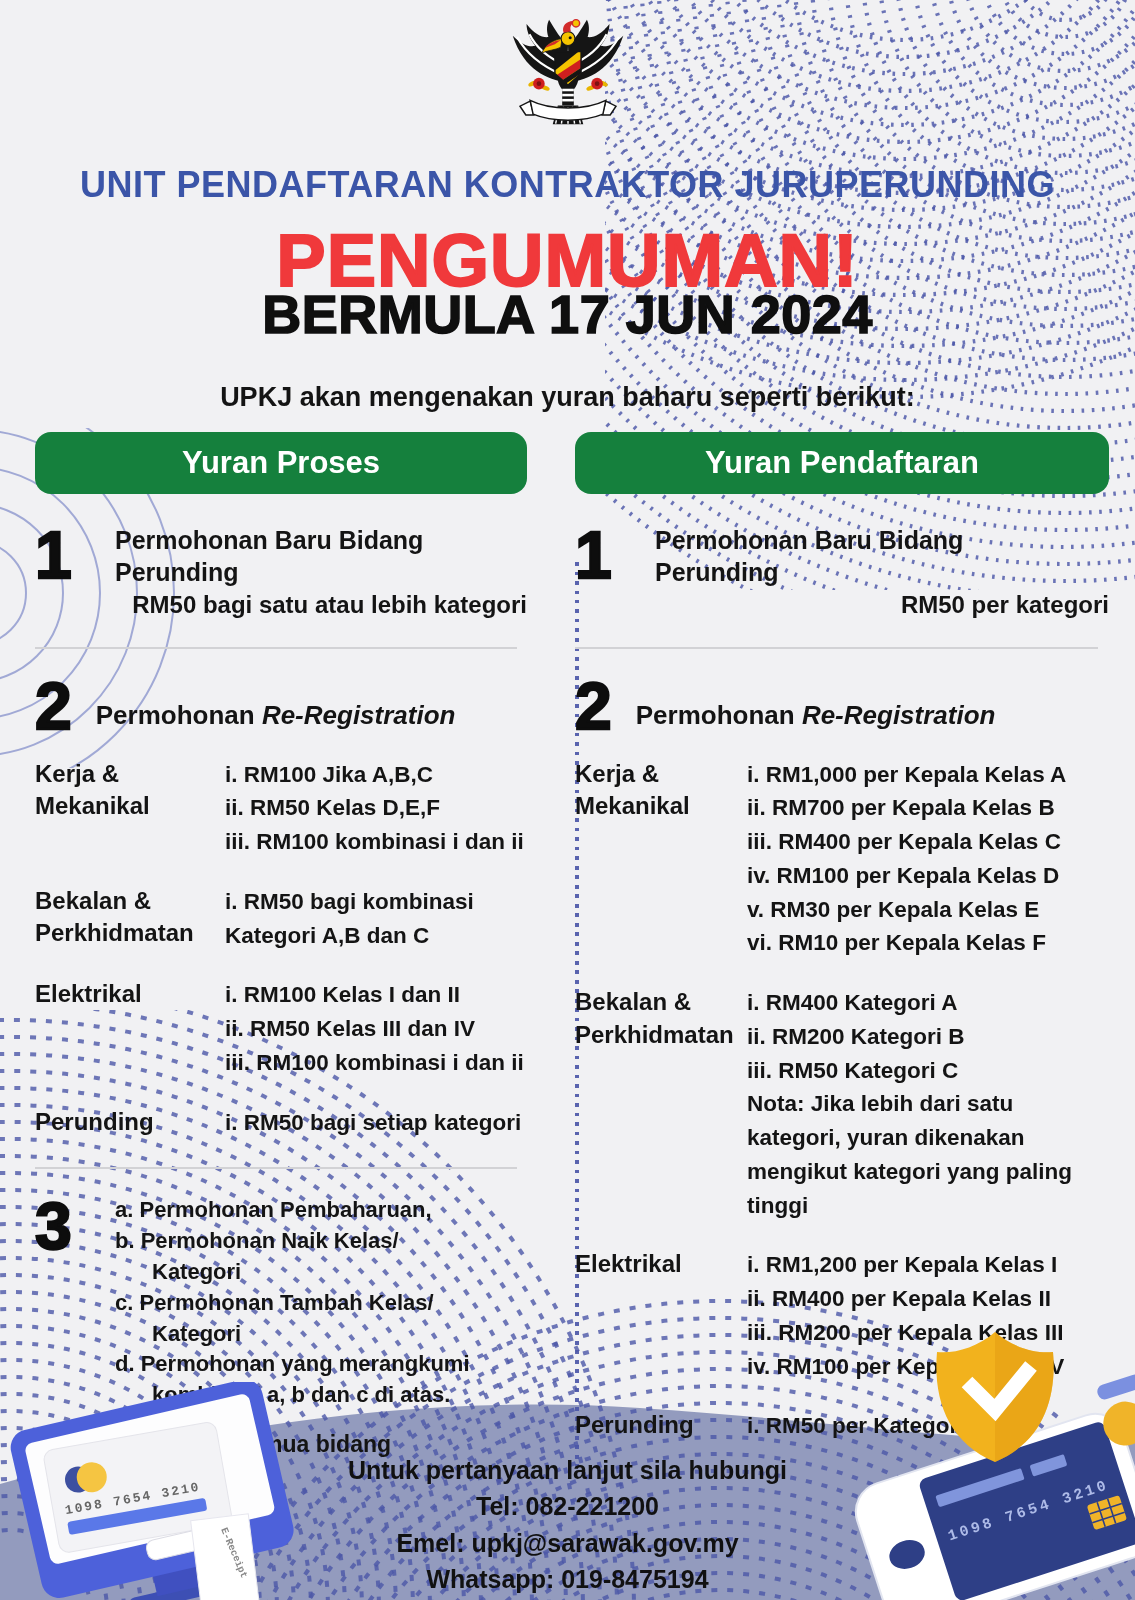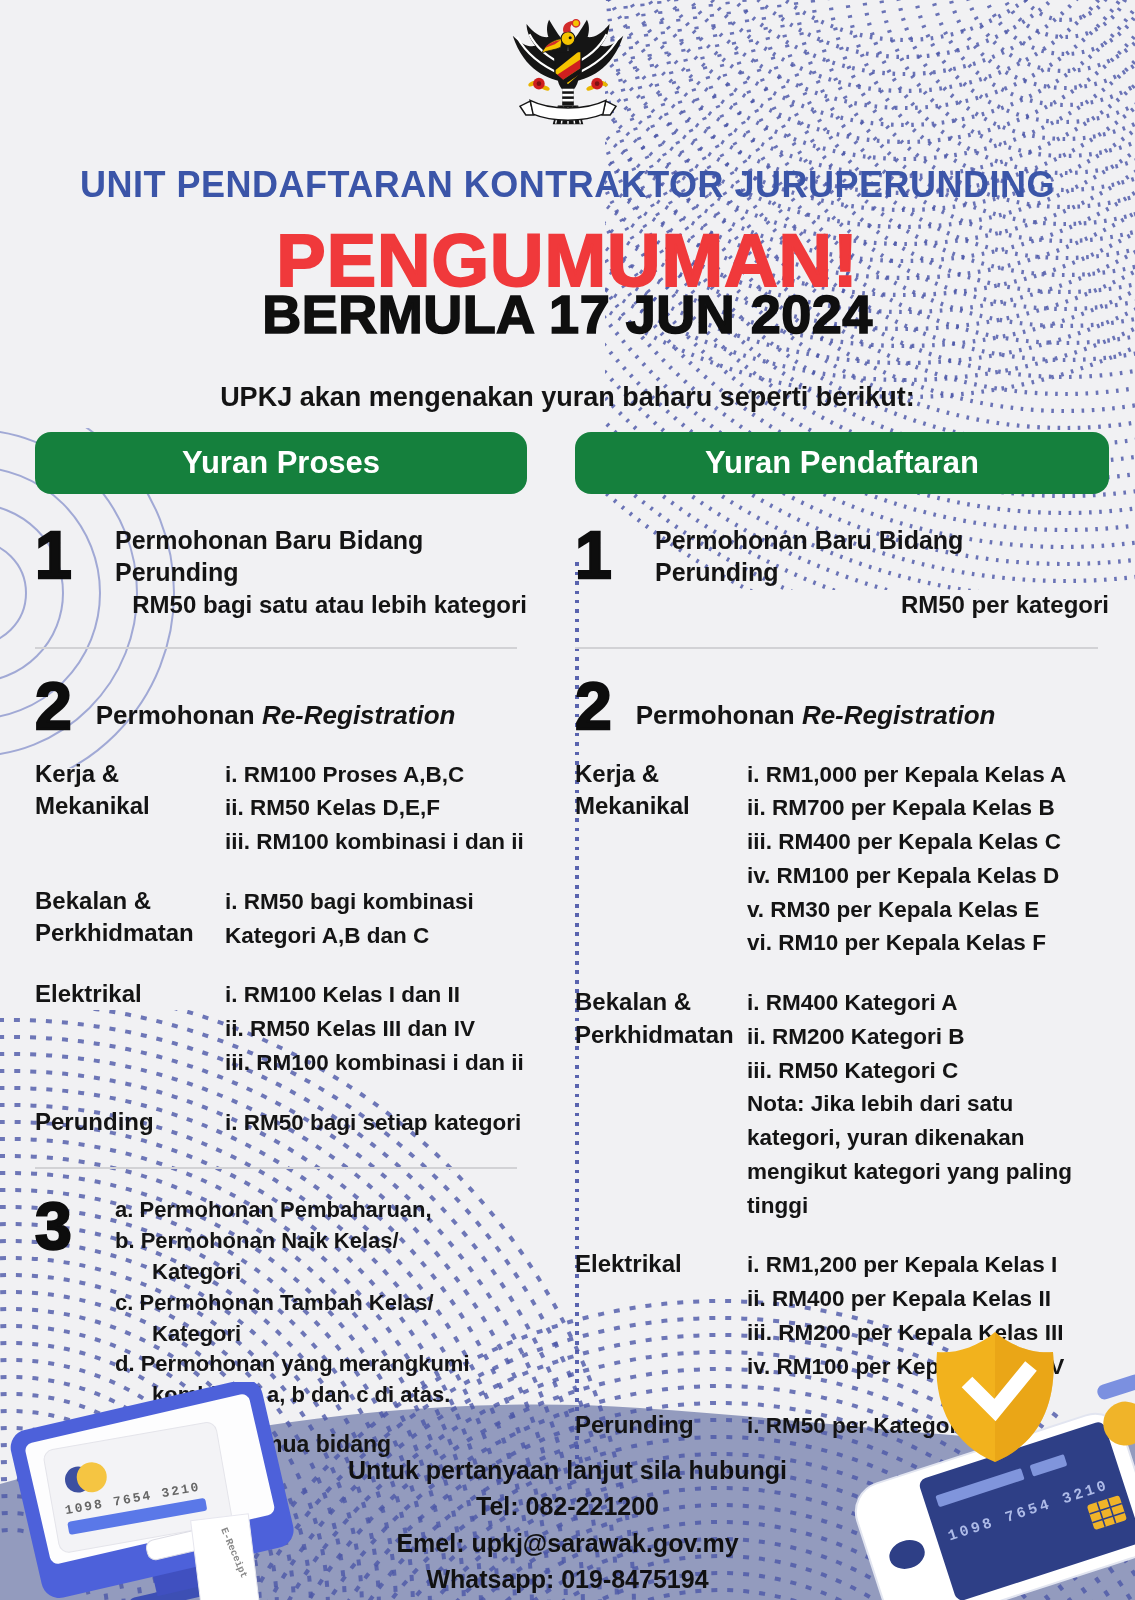--- a/index.html
+++ b/index.html
@@ -271,21 +271,21 @@
       <div class="numcell">2</div>
       <div class="heading">
         <span>Permohonan</span>
         <span class="it">Re-Registration</span>
       </div>
     </div>
     <div class="feetable">
       <div class="feerow">
         <div class="feelabel">Kerja &amp; Mekanikal</div>
         <div class="feelines">
-          <div>i. RM100 Proses A,B,C</div>
+          <div>i. RM100 Jika A,B,C</div>
           <div>ii. RM50 Kelas D,E,F</div>
           <div>iii. RM100 kombinasi i dan ii</div>
         </div>
       </div>
       <div class="feerow">
         <div class="feelabel">Bekalan &amp; Perkhidmatan</div>
         <div class="feelines">
           <div>i. RM50 bagi kombinasi</div>
           <div>Kategori A,B dan C</div>
         </div>

